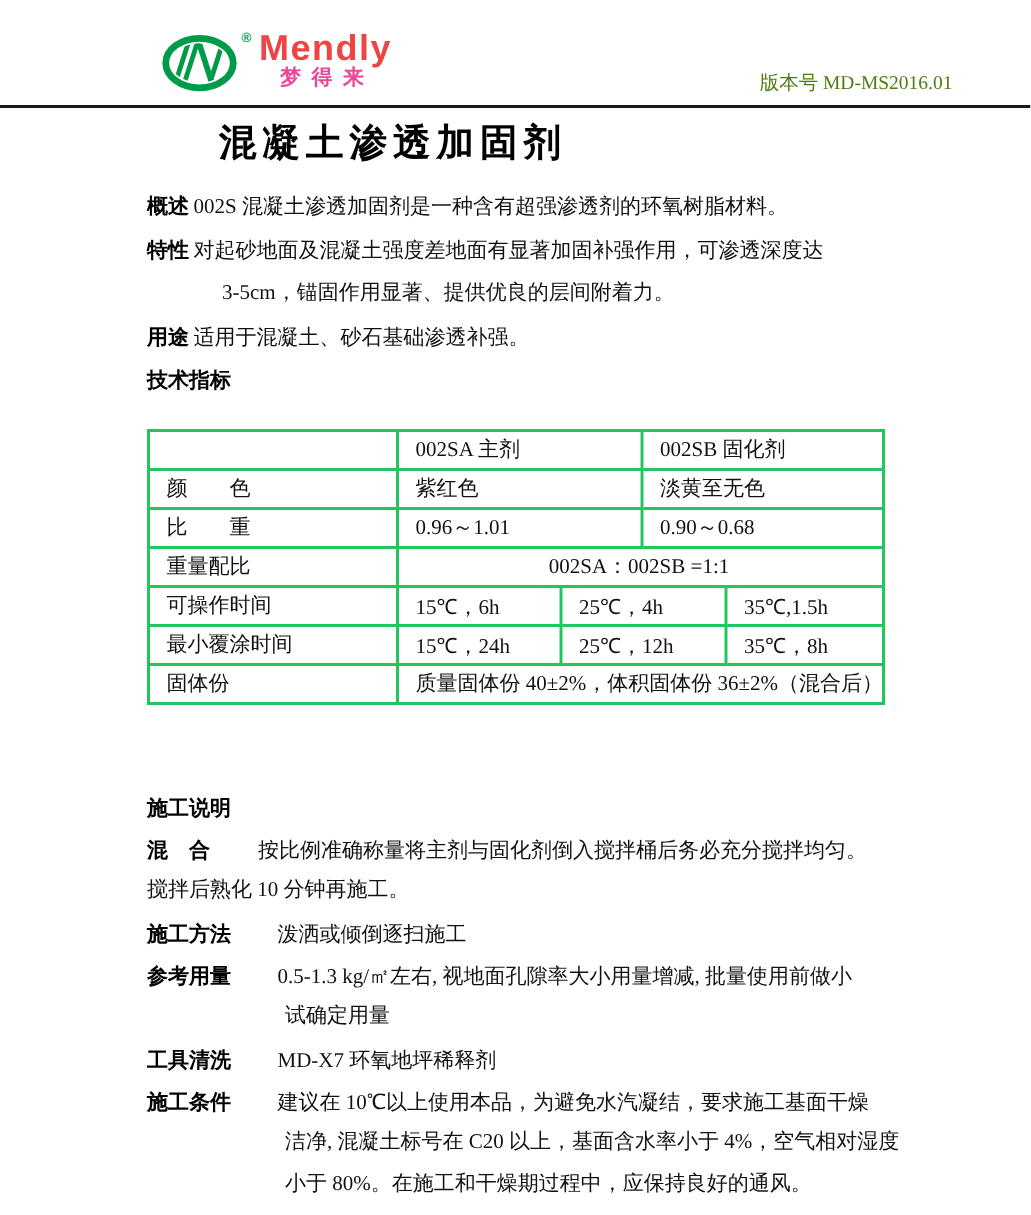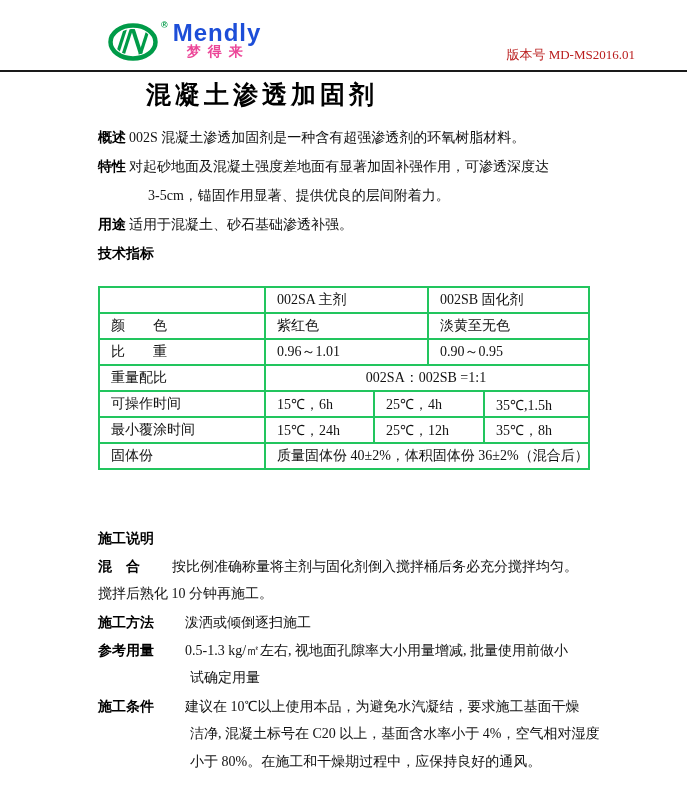--- a/index.html
+++ b/index.html
@@ -19,30 +19,30 @@
   .emblem { width: 52px; height: 40px; margin-top: 8px; }
   .reg-mark {
     font-family: "Liberation Sans", sans-serif;
     font-size: 9px; color: #009B48; font-weight: bold;
     margin: 6px 2px 0 1px;
   }
   .brand-block { margin-left: 3px; margin-top: 10px; }
   .brand-name {
     font-family: "Liberation Sans", sans-serif;
     font-weight: bold; font-size: 24px; line-height: 18px;
-    color: #1d4ed8; letter-spacing: 1px;
+    color: #ef4444; letter-spacing: 1px;
   }
   .brand-cn {
     font-family: "Liberation Sans", sans-serif;
     font-weight: bold; font-size: 14px; line-height: 15px;
     color: #ec4899; letter-spacing: 7px; margin-left: 14px; margin-top: 2px;
   }
   .version {
     position: absolute; right: 52px; top: 46px;
-    font-size: 13px; color: #b91c1c;
+    font-size: 13px; color: #4d7c0f;
   }
   .header-rule {
     position: absolute; top: 70px; left: 0; width: 687px;
     border-top: 2px solid #1a1a1a;
   }
 
   
   .doc-title {
     position: absolute; left: 98px; top: 78px;
     font-family: "Liberation Sans", sans-serif;
@@ -144,21 +144,21 @@
         <td colspan="2">002SB 固化剂</td>
       </tr>
       <tr>
         <td>颜　　色</td>
         <td colspan="2">紫红色</td>
         <td colspan="2">淡黄至无色</td>
       </tr>
       <tr>
         <td>比　　重</td>
         <td colspan="2">0.96～1.01</td>
-        <td colspan="2">0.90～0.95</td>
+        <td colspan="2">0.90～0.68</td>
       </tr>
       <tr>
         <td>重量配比</td>
         <td colspan="4" class="ctr">002SA：002SB =1:1</td>
       </tr>
       <tr>
         <td>可操作时间</td>
         <td>15℃，6h</td>
         <td colspan="2">25℃，4h</td>
         <td>35℃,1.5h</td>
@@ -190,20 +190,23 @@
     <div class="line">
       <span class="lb lb4">施工方法</span><span>泼洒或倾倒逐扫施工</span>
     </div>
     <div class="line">
       <span class="lb lb4">参考用量</span><span>0.5-1.3 kg/㎡左右, 视地面孔隙率大小用量增减, 批量使用前做小</span>
     </div>
     <div class="line ind2">
       <span>试确定用量</span>
     </div>
     <div class="line">
+      <span class="lb lb4">工具清洗</span><span>MD-X7 环氧地坪稀释剂</span>
+    </div>
+    <div class="line">
       <span class="lb lb4">施工条件</span><span>建议在 10℃以上使用本品，为避免水汽凝结，要求施工基面干燥</span>
     </div>
     <div class="line ind2">
       <span>洁净, 混凝土标号在 C20 以上，基面含水率小于 4%，空气相对湿度</span>
     </div>
     <div class="line ind2">
       <span>小于 80%。在施工和干燥期过程中，应保持良好的通风。</span>
     </div>
   </div>
 

